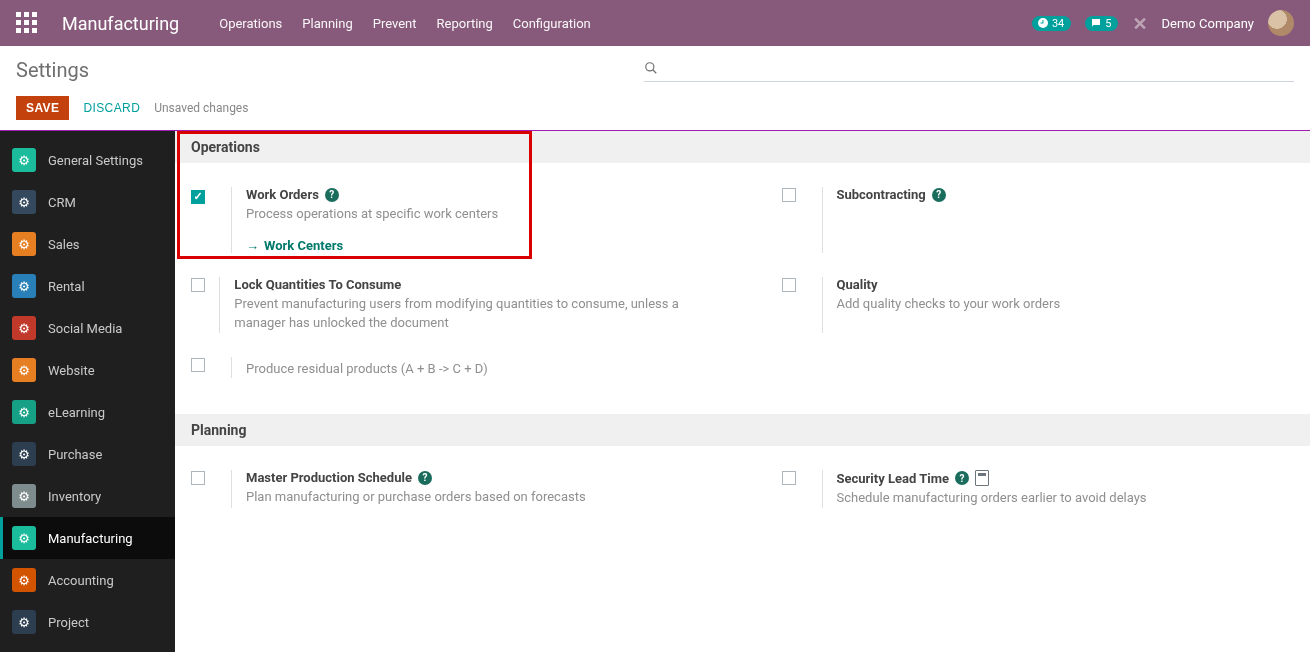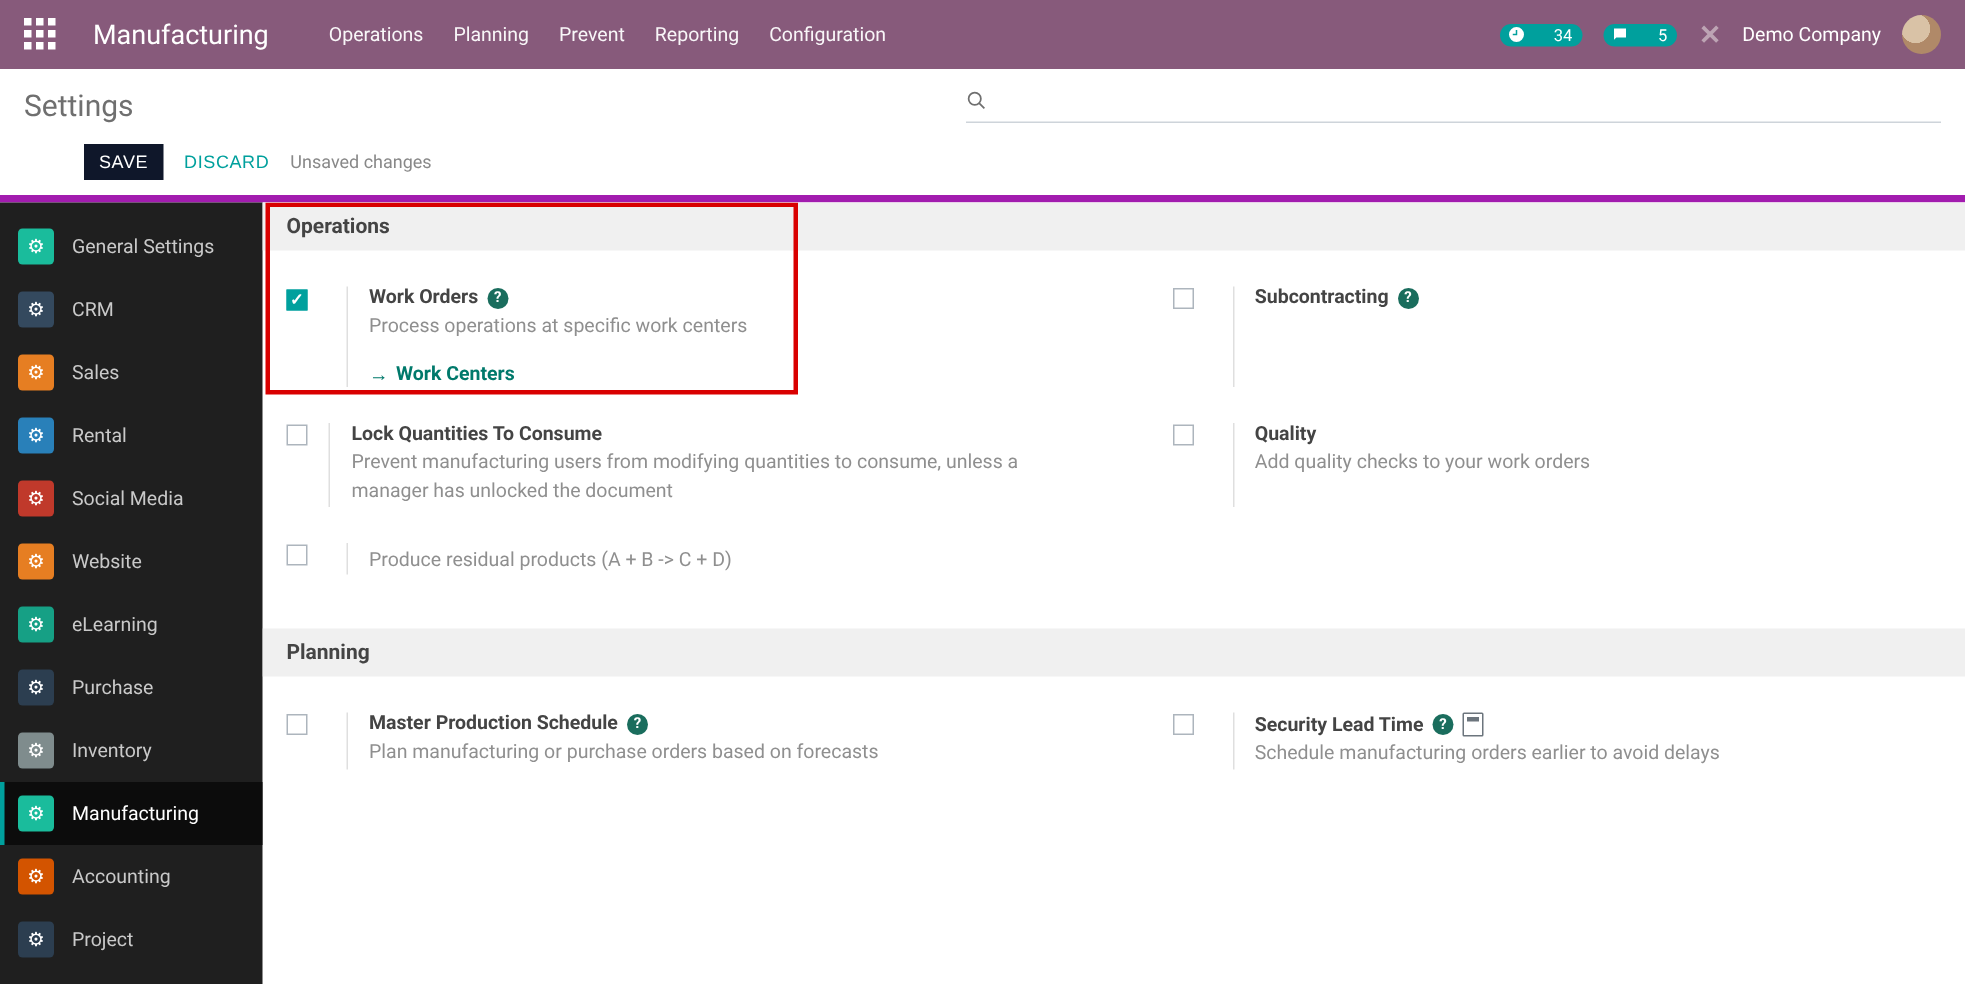--- a/index.html
+++ b/index.html
@@ -7,36 +7,36 @@
   
   
   .navbar { height: 46px; background: #875a7b; color: #fff; display: flex; align-items: center; padding: 0 16px; }
   .apps-icon { width: 22px; height: 22px; display: grid; grid-template-columns: repeat(3, 5px); grid-template-rows: repeat(3, 5px); gap: 3px; margin-right: 24px; cursor: pointer; }
   .apps-icon > span { background: #fff; }
   .brand { font-size: 18px; font-weight: 400; margin-right: 40px; }
   .nav-menu { display: flex; gap: 20px; }
   .nav-menu a { color: #fff; text-decoration: none; font-size: 13px; opacity: 0.95; }
   .nav-spacer { flex: 1; }
   .nav-right { display: flex; align-items: center; gap: 14px; }
-  .badge-pill { display: inline-flex; align-items: center; background: #00a09d; color: #fff; border-radius: 10px; padding: 1px 7px 1px 5px; font-size: 11px; gap: 19px; cursor: pointer; }
+  .badge-pill { display: inline-flex; align-items: center; background: #00a09d; color: #fff; border-radius: 10px; padding: 1px 7px 1px 5px; font-size: 11px; gap: 3px; cursor: pointer; }
   .badge-pill svg { width: 12px; height: 12px; fill: #fff; }
   .close-x { color: #bda4b4; font-size: 18px; cursor: pointer; font-weight: bold; }
   .company-name { font-size: 13px; }
   .avatar { width: 26px; height: 26px; border-radius: 50%; background: radial-gradient(circle at 35% 35%, #d9c2a6 0%, #d9c2a6 40%, #b08968 41%, #b08968 100%); display:inline-block; }
 
   
-  .control-panel { padding: 12px 16px 10px; border-bottom: 5px solid #a21caf; }
+  .control-panel { padding: 12px 16px 10px; border-bottom: 1px solid #a21caf; }
   .cp-row1 { display: flex; align-items: flex-end; justify-content: space-between; }
   .cp-title { font-size: 20px; color: #6f6f6f; font-weight: 400; }
   .cp-search { width: 650px; display: flex; align-items: center; border-bottom: 1px solid #ced4da; padding-bottom: 3px; }
   .cp-search input { border: none; outline: none; width: 100%; font-size: 13px; color: #555; background: transparent; }
   .cp-search input::placeholder { color: #888; }
   .cp-search .mag { color: #6f6f6f; font-size: 14px; cursor: pointer; }
   .cp-row2 { margin-top: 14px; display: flex; align-items: center; gap: 14px; }
-  .btn-save { background: #0f172a; color: #fff; border: none; padding: 5px 10px; font-weight: 400; font-size: 12px; cursor: pointer; letter-spacing: 0.4px; margin-left: 40px; }
+  .btn-save { background: #c2410c; color: #fff; border: none; padding: 5px 10px; font-weight: 700; font-size: 12px; cursor: pointer; letter-spacing: 0.4px; }
   .btn-discard { background: transparent; color: #00a09d; border: none; font-weight: 500; font-size: 12px; cursor: pointer; letter-spacing: 0.4px; }
   .unsaved { color: #888; font-size: 12px; }
 
   
   .main { display: flex; height: calc(100% - 46px - 90px); }
 
   
   .sidebar-wrap { width: 175px; background: #1f1f1f; position: relative; }
   .sidebar { position:absolute; inset:0; overflow-y: auto; scrollbar-width: thin; padding-top: 8px; }
   .sidebar::-webkit-scrollbar { width: 8px; }

